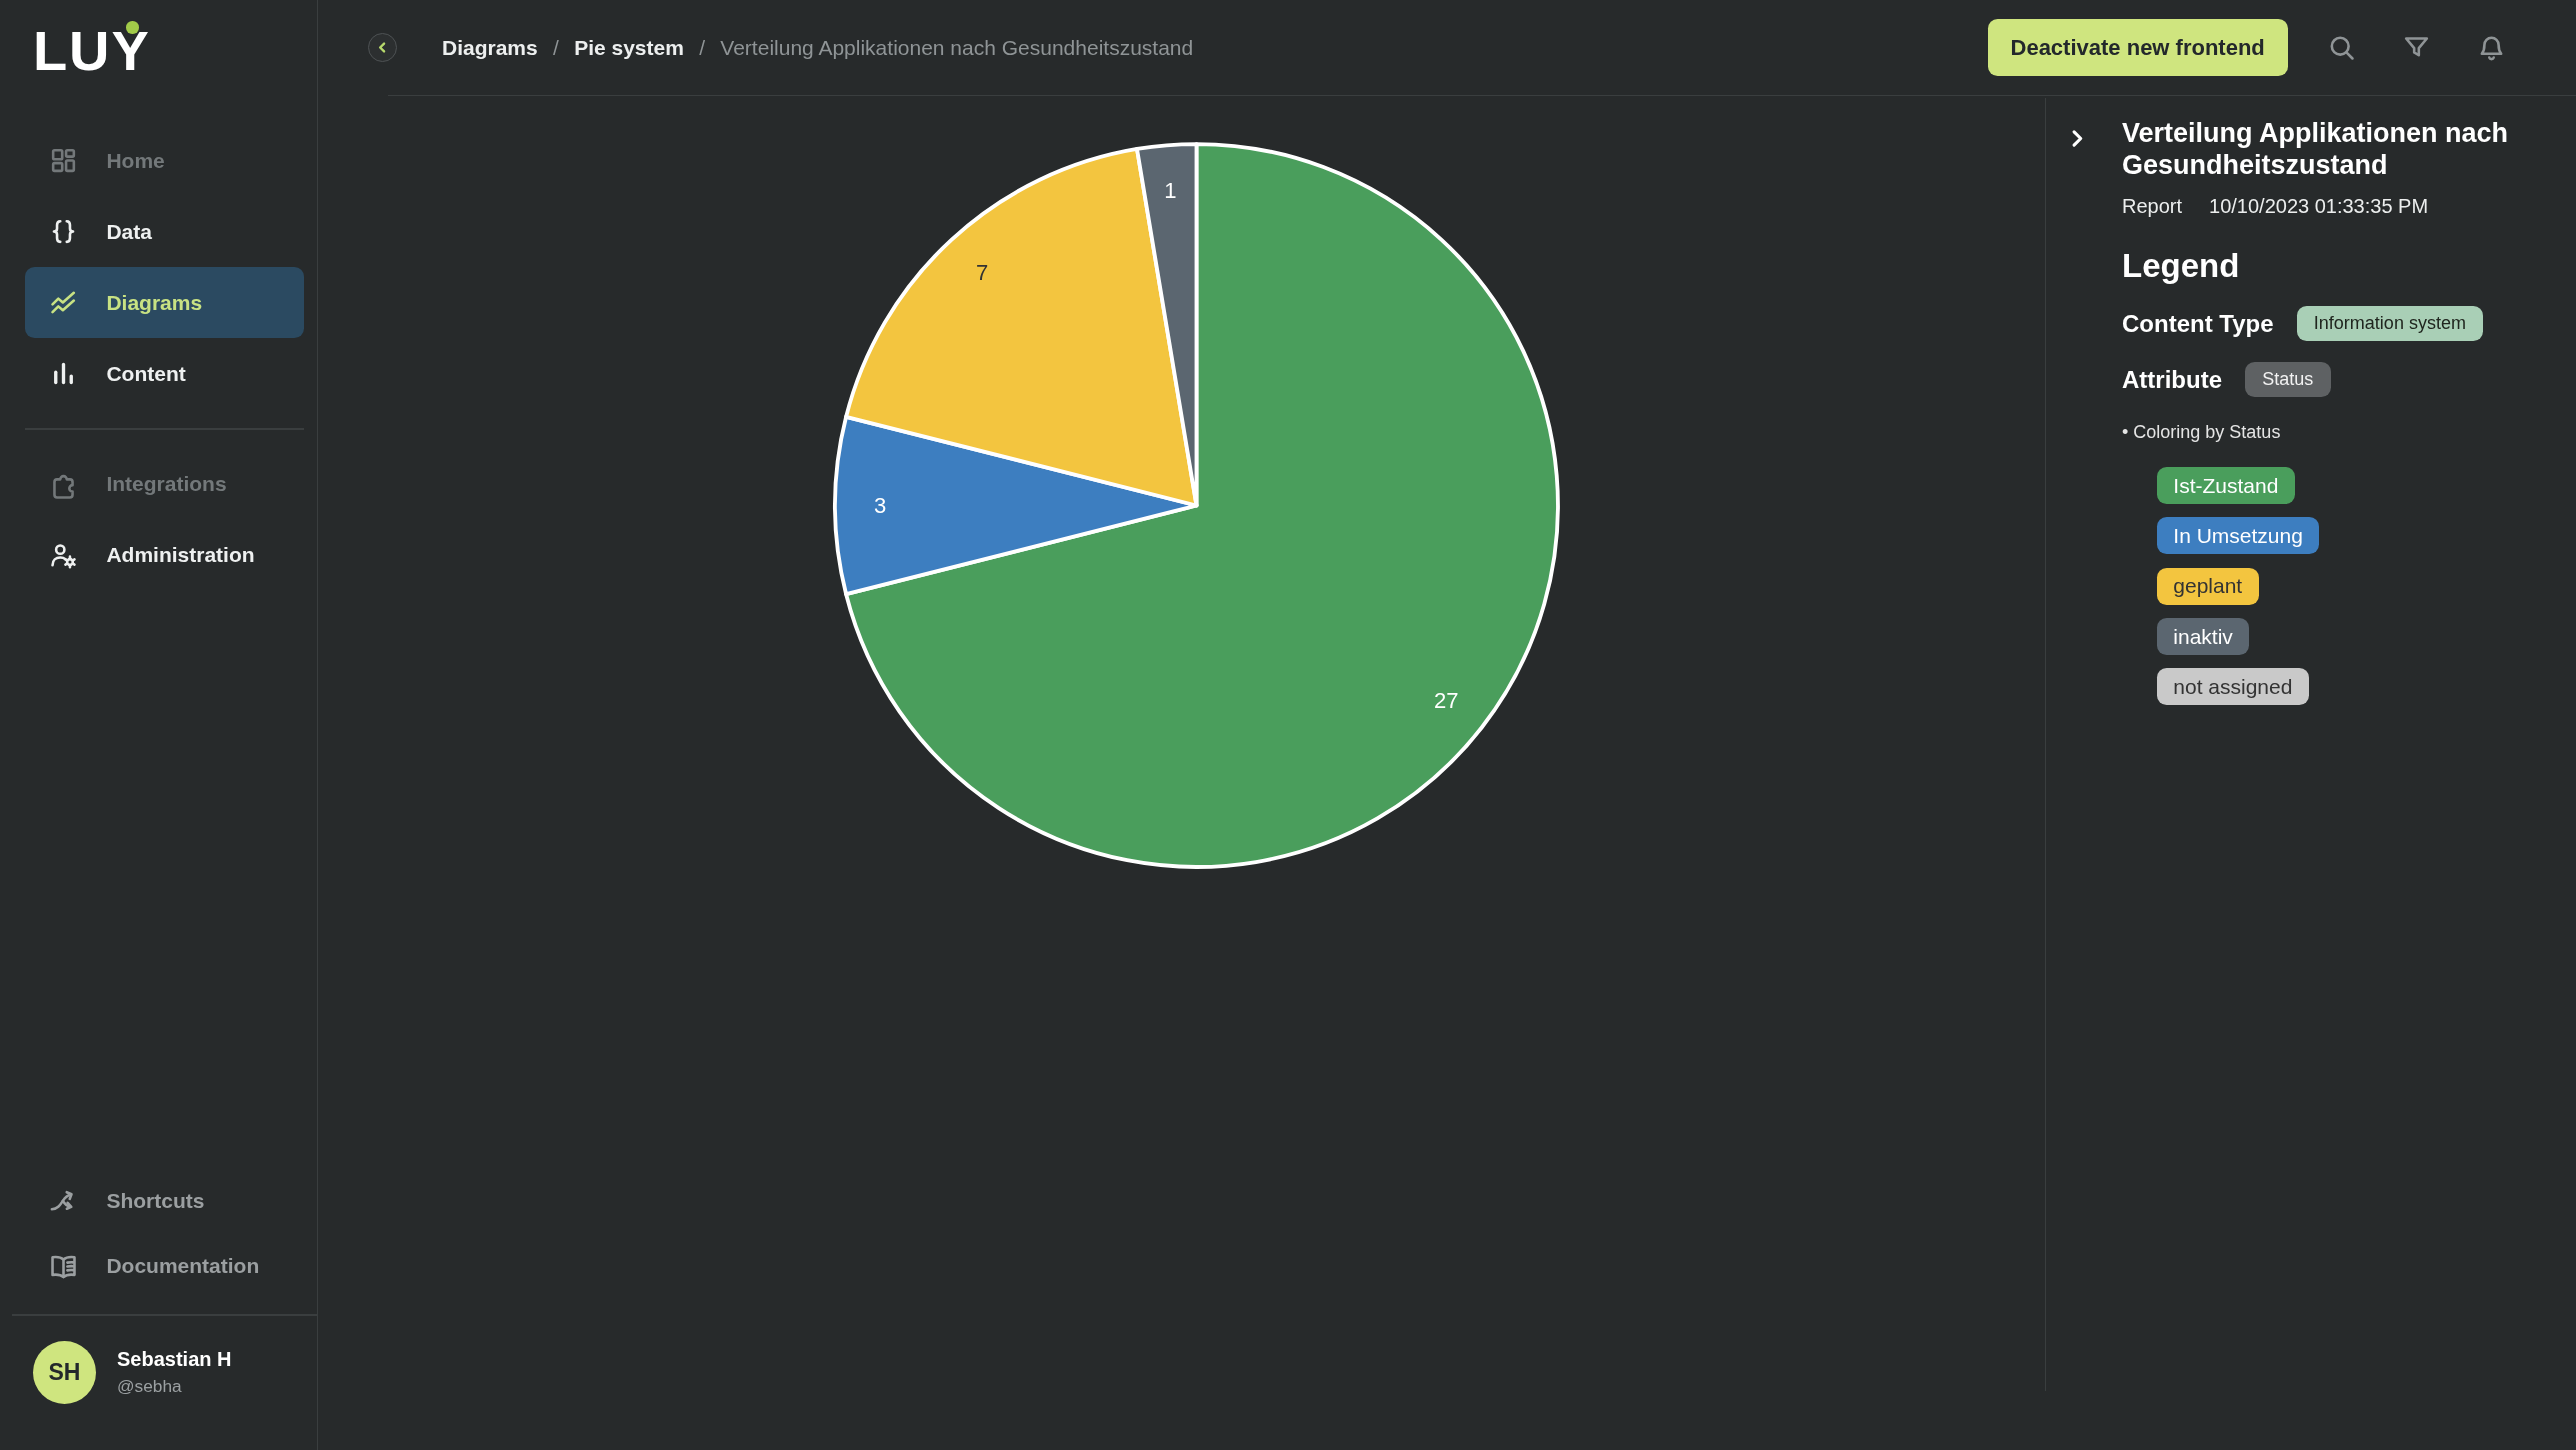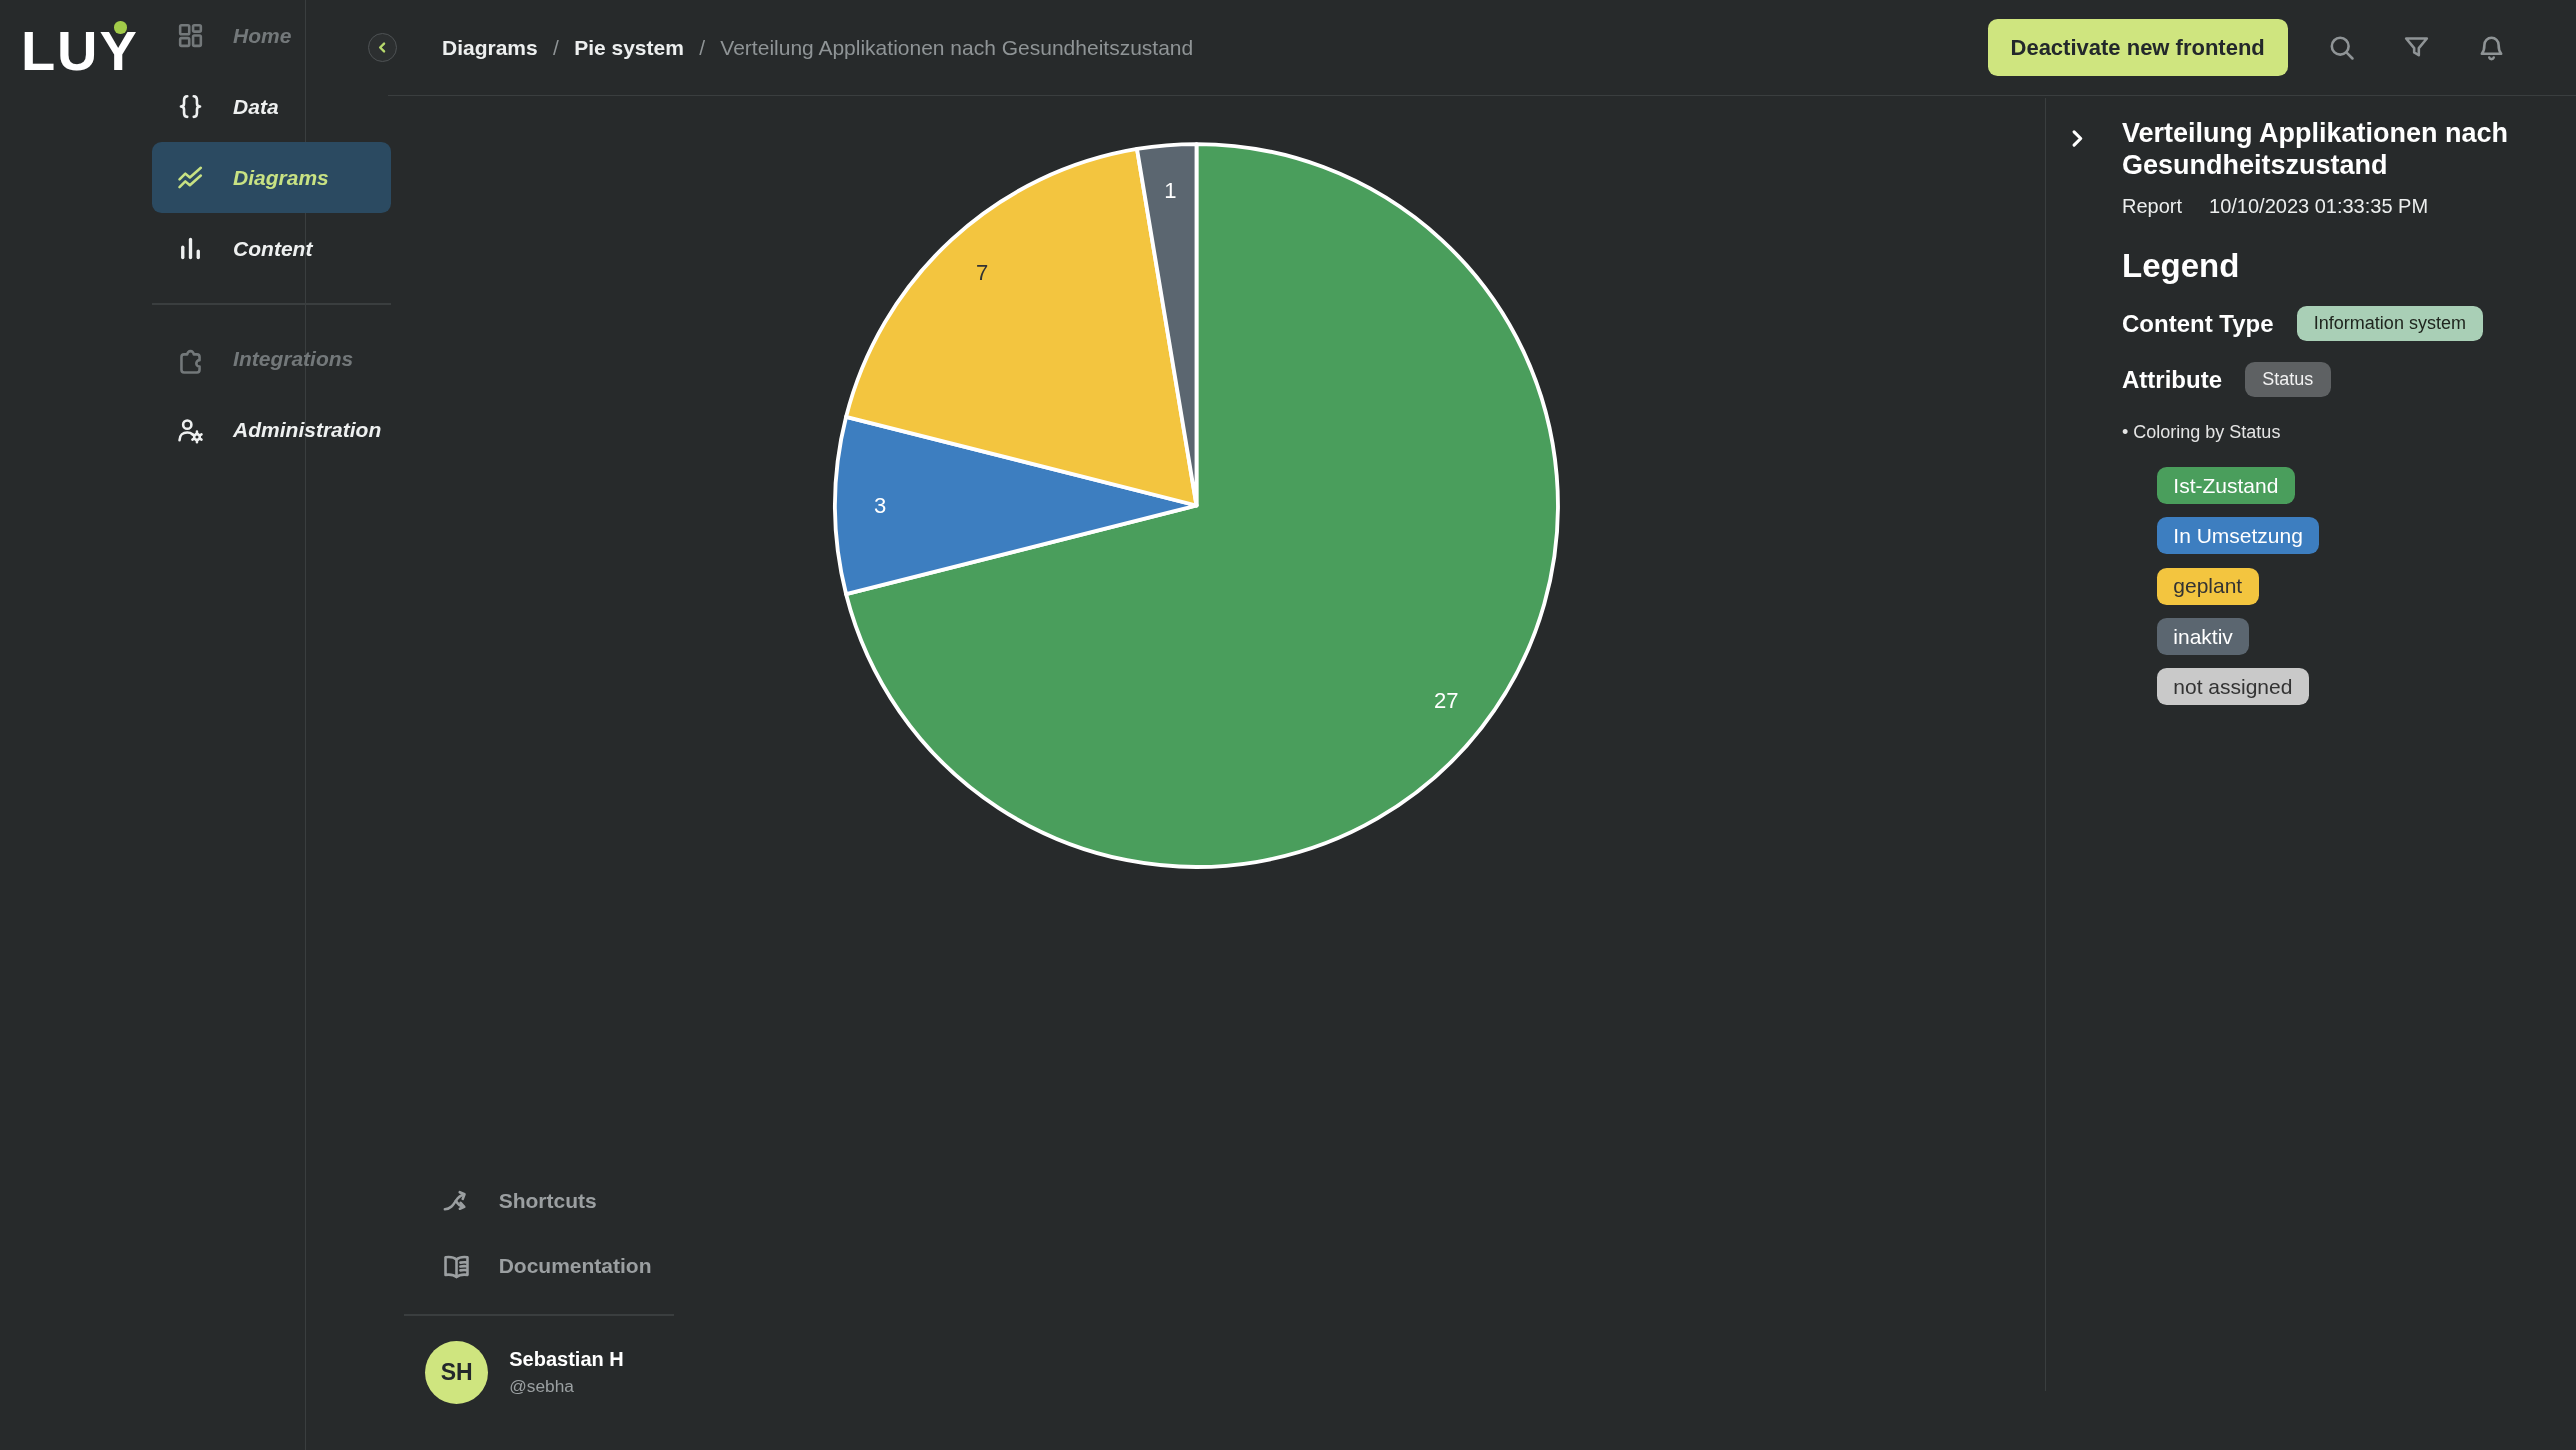--- a/index.html
+++ b/index.html
@@ -8,32 +8,32 @@
     position:relative;
     background:#272a2b;
     font-family:"Liberation Sans", sans-serif;
     color:#eceeee;
     overflow:hidden;
   }
   svg { display:block; }
 
   
   .sidebar {
-    position:absolute; left:0; top:0; width:306px; height:1450px;
+    position:absolute; left:12px; top:0; width:306px; height:1450px;
     border-right:1.9px solid #3a3e3f;
-    display:flex; flex-direction:row;
+    display:flex; flex-direction:column;
     background:#272a2b;
   }
   .logo {
     position:relative; height:125px; padding:23px 0 0 21px; cursor:pointer;
   }
   .logo-text { font-size:56px; font-weight:700; color:#ffffff; letter-spacing:1.9px; line-height:1; }
   .logo-dot { position:absolute; left:114px; top:21px; width:12.5px; height:12.5px; border-radius:50%; }
 
-  .nav { display:flex; flex-direction:column;font-style:italic; }
+  .nav { display:flex; flex-direction:column; }
   .nav-item {
     height:71px; margin:0 13.4px; padding:0 9.6px 0 23px; border-radius:9.6px;
     display:flex; align-items:center; gap:27px;
     font-size:21px; font-weight:700; color:#eef0f0; cursor:pointer;
   }
   .nav-item .icon { width:31px; height:31px; flex:0 0 31px; display:flex; align-items:center; justify-content:center; }
   .nav-item.disabled { color:#73787a; }
   .nav-divider { height:1.9px; background:#3a3e3f; margin:19px 13.4px; }
 
   .sidebar-footer { margin-top:auto; display:flex; flex-direction:column; }

